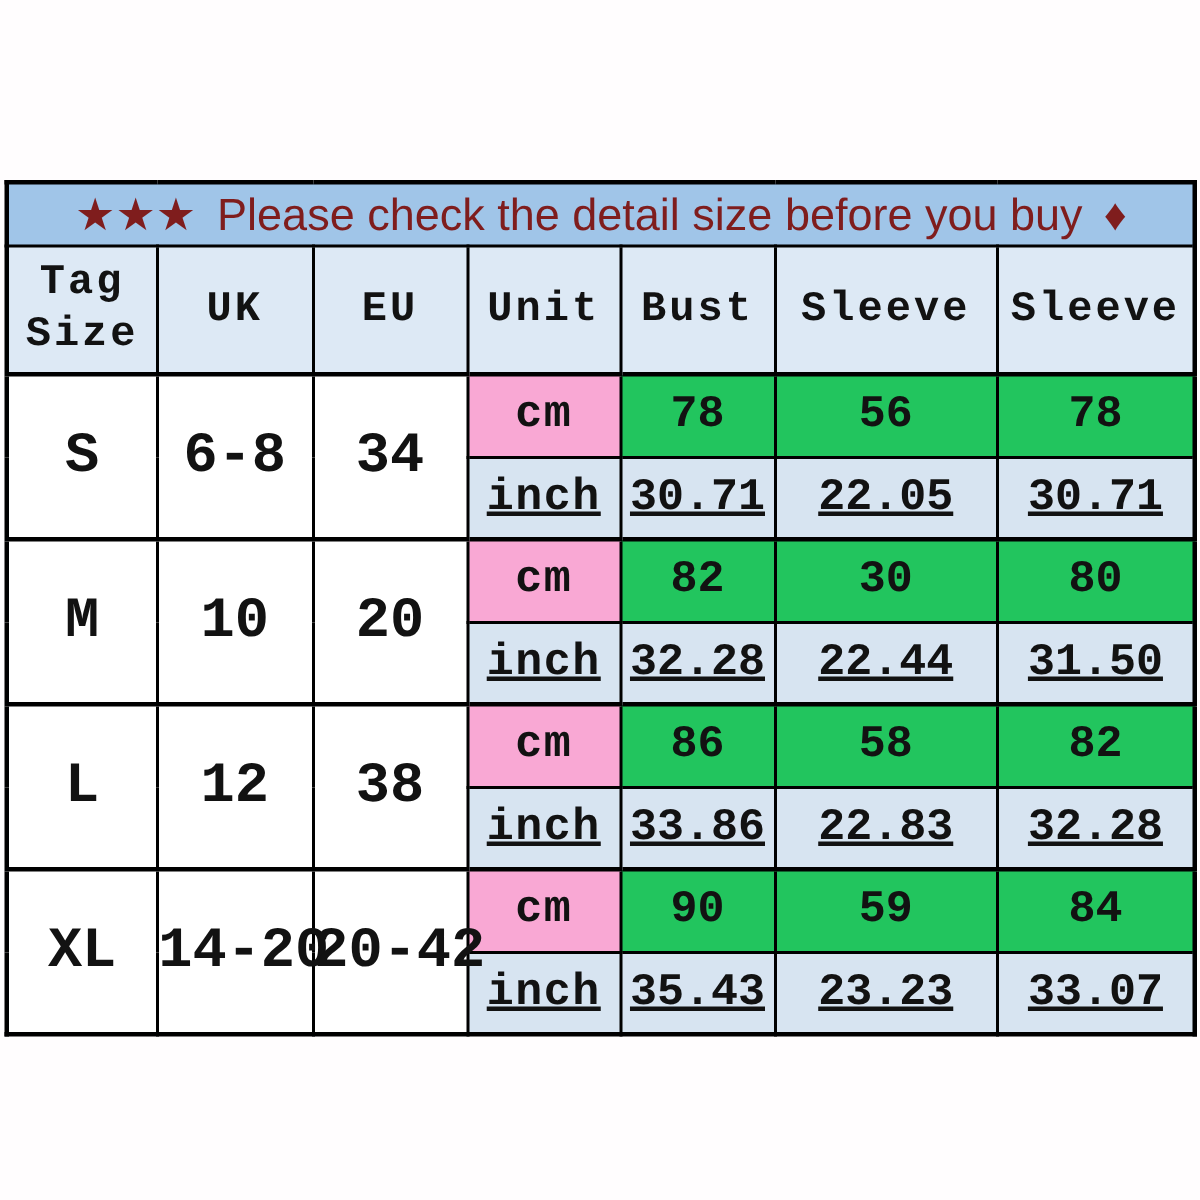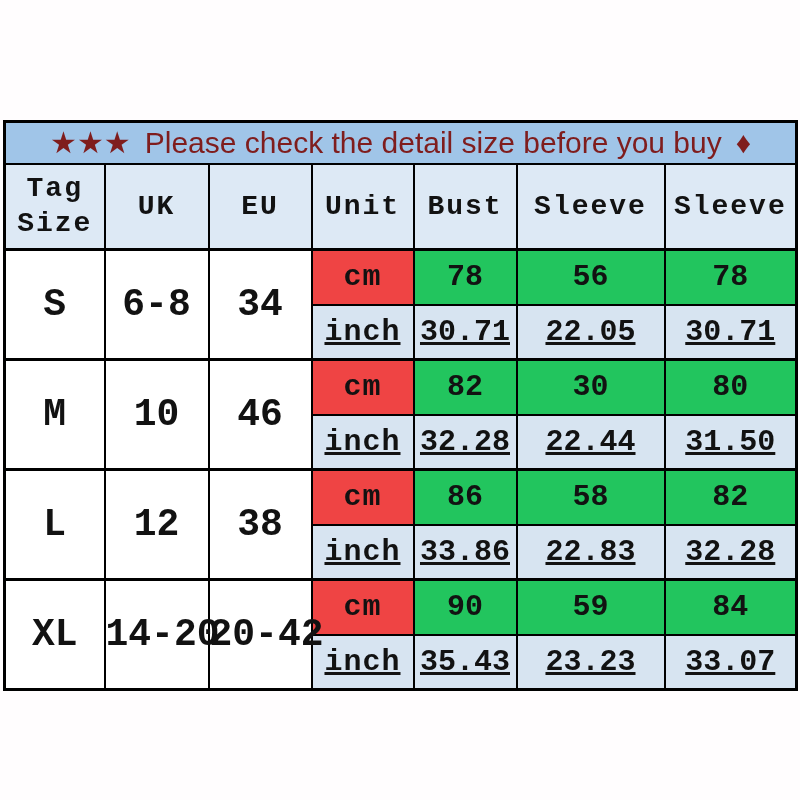--- a/index.html
+++ b/index.html
@@ -20,21 +20,21 @@
     font-family:"Liberation Sans",sans-serif;
     font-size:30px;font-weight:500;color:#7f1d1d;
     white-space:nowrap;letter-spacing:0px;
   }
   td.banner-cell .seg{margin:0 7px;}
   tr.header-row{height:86px;}
   td.hdr{background:var(--header-bg,#dde9f5);font-size:28px;font-weight:600;
          letter-spacing:2px;line-height:1.25;}
   tr.data-row{height:55px;}
   td.big{background:#fff;font-size:38px;font-weight:600;white-space:nowrap;}
-  td.unit{font-size:30px;font-weight:600;letter-spacing:1px;background:#ef4444;}
+  td.unit{font-size:30px;font-weight:600;letter-spacing:1px;background:#f9a8d4;}
   td.val{font-size:30px;font-weight:600;background:#22c55e;}
   tr.inch-row td.unit, tr.inch-row td.val{background:var(--inch-bg,#d7e4f1);text-decoration:underline;}
   tr.group-first td{border-top:3px solid var(--border,#000);}
 </style>
 </head>
 <body>
 
 <div class="page">
   <table class="size-chart">
     <colgroup>
@@ -74,21 +74,21 @@
     <tr class="data-row inch-row">
       <td class="unit">inch</td>
       <td class="val">30.71</td>
       <td class="val">22.05</td>
       <td class="val">30.71</td>
     </tr>
 
     <tr class="data-row group-first">
       <td class="big" rowspan="2">M</td>
       <td class="big" rowspan="2">10</td>
-      <td class="big" rowspan="2">46</td>
+      <td class="big" rowspan="2">20</td>
       <td class="unit">cm</td>
       <td class="val">82</td>
       <td class="val">30</td>
       <td class="val">80</td>
     </tr>
     <tr class="data-row inch-row">
       <td class="unit">inch</td>
       <td class="val">32.28</td>
       <td class="val">22.44</td>
       <td class="val">31.50</td>

